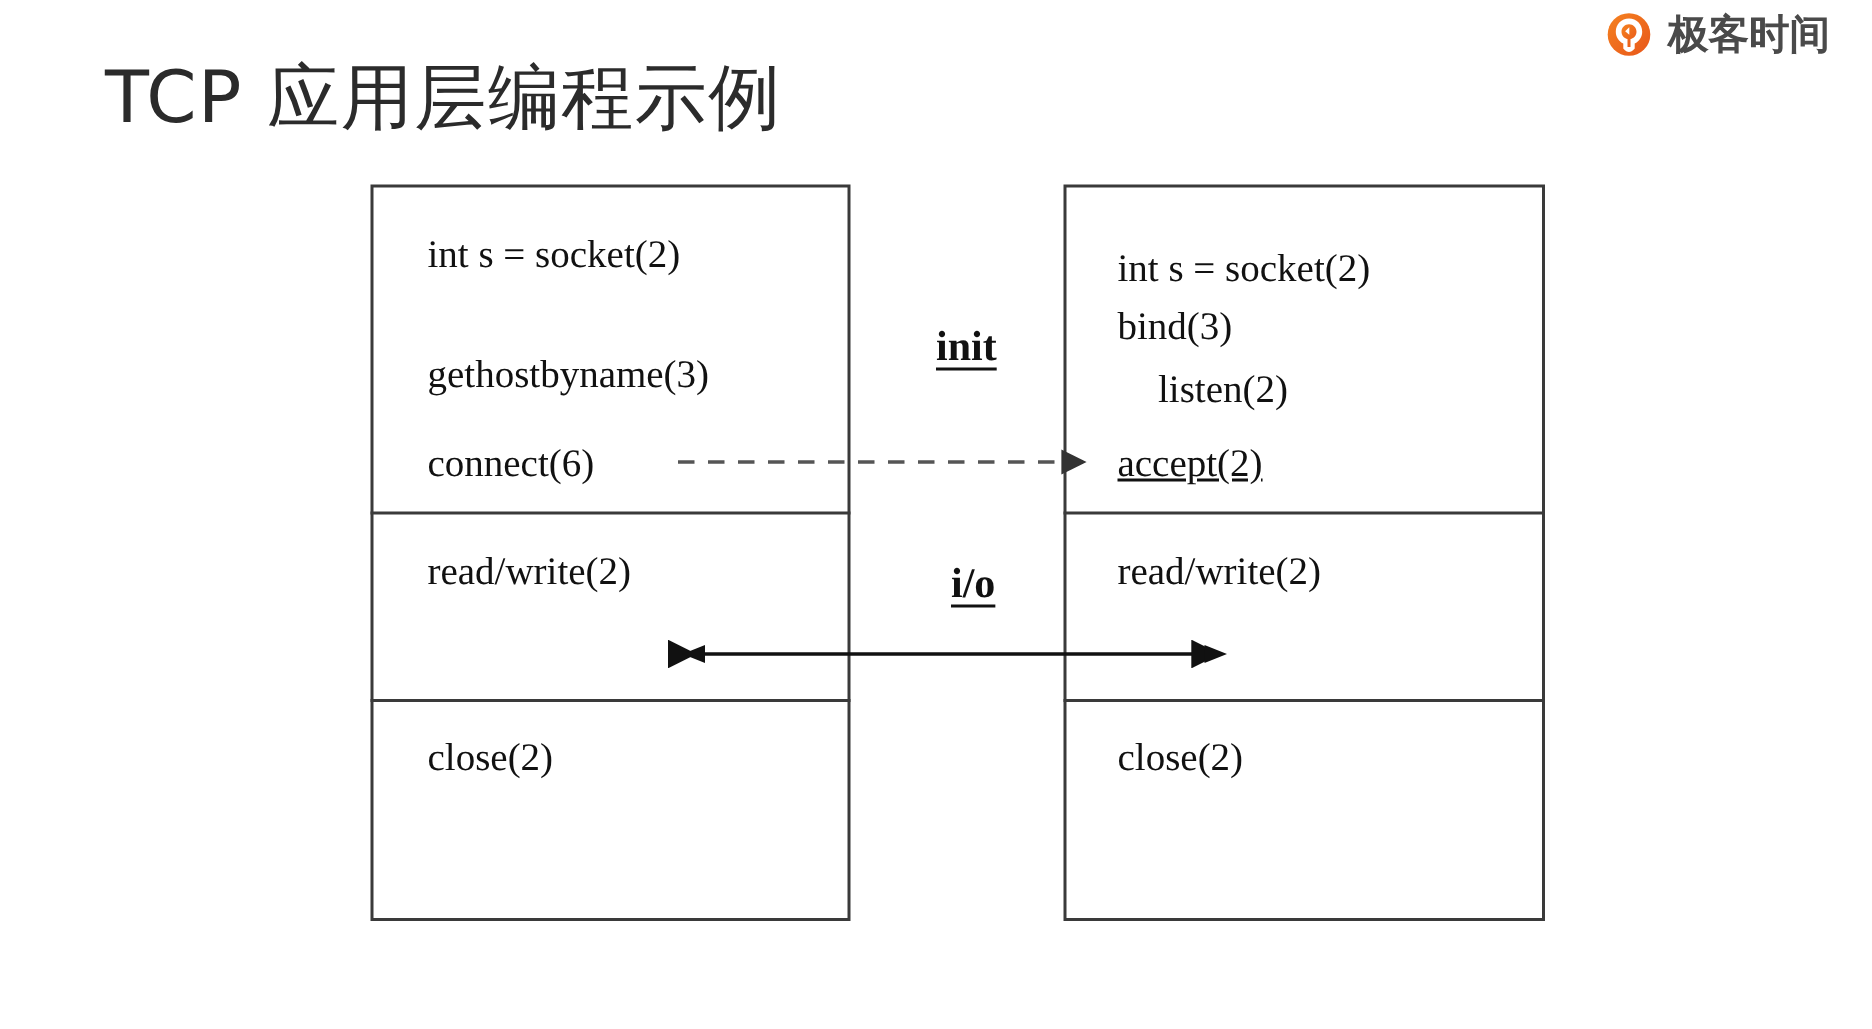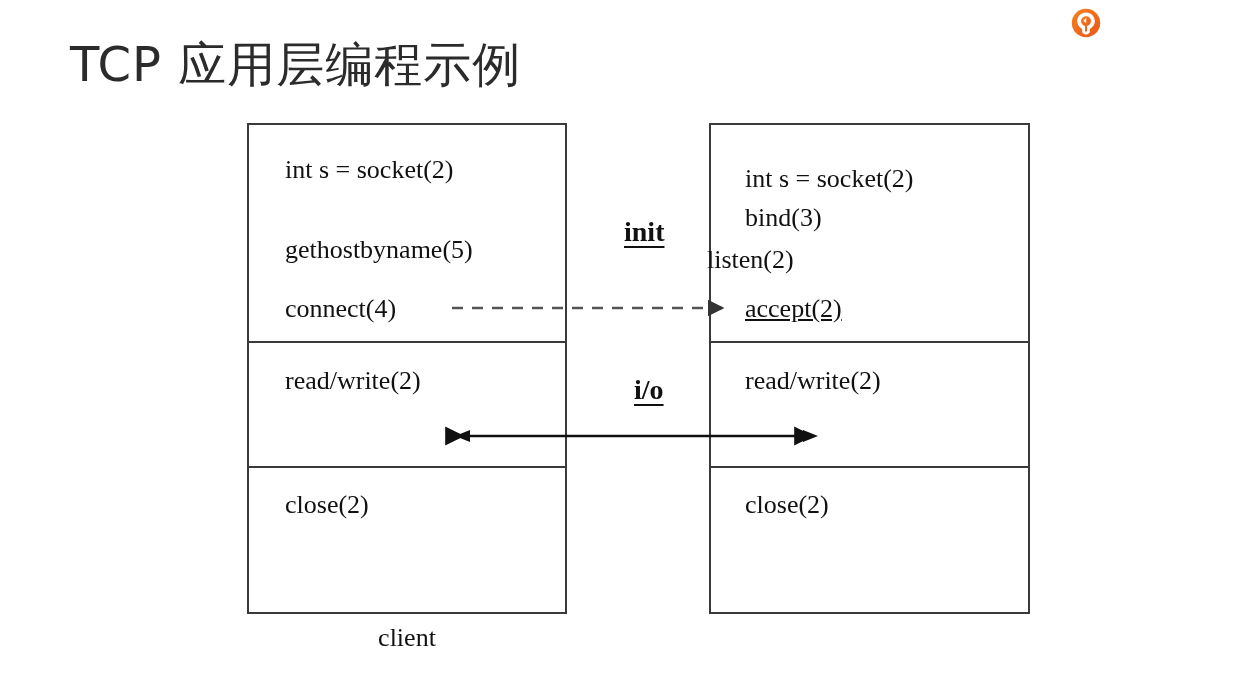--- a/index.html
+++ b/index.html
@@ -128,45 +128,46 @@
             <stop offset="0%" stop-color="#f58220"></stop>
             <stop offset="100%" stop-color="#e8561a"></stop>
           </linearGradient>
         </defs>
         <circle cx="18" cy="17" r="14.2" fill="url(#gt-grad)"></circle>
         <path d="M18 6.4 C13 6.4 9.2 10.2 9.2 15.1 C9.2 18.6 11.2 21.6 14.2 23 L14.2 26.3 C14.2 26.3 15.8 28.6 18 28.6 C20.2 28.6 21.8 26.3 21.8 26.3 L21.8 23 C24.8 21.6 26.8 18.6 26.8 15.1 C26.8 10.2 23 6.4 18 6.4 Z" fill="#ffffff"></path>
         <path d="M18 10.2 C15.2 10.2 13 12.4 13 15.1 C13 17.5 14.7 19.5 17 19.96 L17 25.4 L19 25.4 L19 19.96 C21.3 19.5 23 17.5 23 15.1 C23 12.4 20.8 10.2 18 10.2 Z" fill="url(#gt-grad)"></path>
         <path d="M18.2 12.1 L18.2 17.2 L15.4 14.8 Z" fill="#ffffff"></path>
       </svg>
     </span>
+    <span id="brand-text">极客时间</span>
   </div>
 
   <div id="title">TCP 应用层编程示例</div>
 
   <div id="diagram">
 
     <div id="client-box" class="col-box"></div>
     <div class="divider" style="left:247px; top:341px; width:320px;"></div>
     <div class="divider" style="left:247px; top:466px; width:320px;"></div>
 
     <div class="code-line" style="left:285px; top:157px;">int s = socket(2)</div>
-    <div class="code-line" style="left:285px; top:237px;">gethostbyname(5)</div>
-    <div class="code-line" style="left:285px; top:296px;">connect(4)</div>
+    <div class="code-line" style="left:285px; top:237px;">gethostbyname(3)</div>
+    <div class="code-line" style="left:285px; top:296px;">connect(6)</div>
 
     <div class="code-line" style="left:285px; top:368px;">read/write(2)</div>
 
     <div class="code-line" style="left:285px; top:492px;">close(2)</div>
 
     <div id="server-box" class="col-box"></div>
     <div class="divider" style="left:709px; top:341px; width:321px;"></div>
     <div class="divider" style="left:709px; top:466px; width:321px;"></div>
 
     <div class="code-line" style="left:745px; top:166px;">int s = socket(2)</div>
     <div class="code-line" style="left:745px; top:205px;">bind(3)</div>
-    <div class="code-line" style="left:707px; top:247px;text-align:center;">listen(2)</div>
+    <div class="code-line" style="left:772px; top:247px;text-align:center;">listen(2)</div>
     <div class="code-line" style="left:745px; top:296px;text-decoration:underline;">accept(2)</div>
 
     <div class="code-line" style="left:745px; top:368px;">read/write(2)</div>
 
     <div class="code-line" style="left:745px; top:492px;">close(2)</div>
 
     <svg class="arrow-svg" style="left:0px; top:0px;" width="1248" height="686">
       <defs>
         <marker id="head-dashed" markerWidth="7" markerHeight="7" refX="6" refY="3.5" orient="auto">
           <polygon points="0 0, 7 3.5, 0 7" fill="#333333"></polygon>
@@ -184,16 +185,15 @@
     <div class="edge-label" style="left:608px; top:218px;">init</div>
 
     <svg class="arrow-svg" style="left:0px; top:0px;" width="1248" height="686">
       <line x1="462" y1="436" x2="811" y2="436" stroke="#111111" stroke-width="2.4" marker-start="url(#head-solid-start)" marker-end="url(#head-solid-end)"></line>
       <polygon points="455,436 470,430 470,442" fill="#111111"></polygon>
       <polygon points="818,436 803,430 803,442" fill="#111111"></polygon>
     </svg>
 
     <div class="edge-label" style="left:618px; top:376px;">i/o</div>
 
-    <div class="col-caption" style="left:247px; top:625px; width:320px;">client</div>
 
   </div>
 </div>
 
 </body></html>

